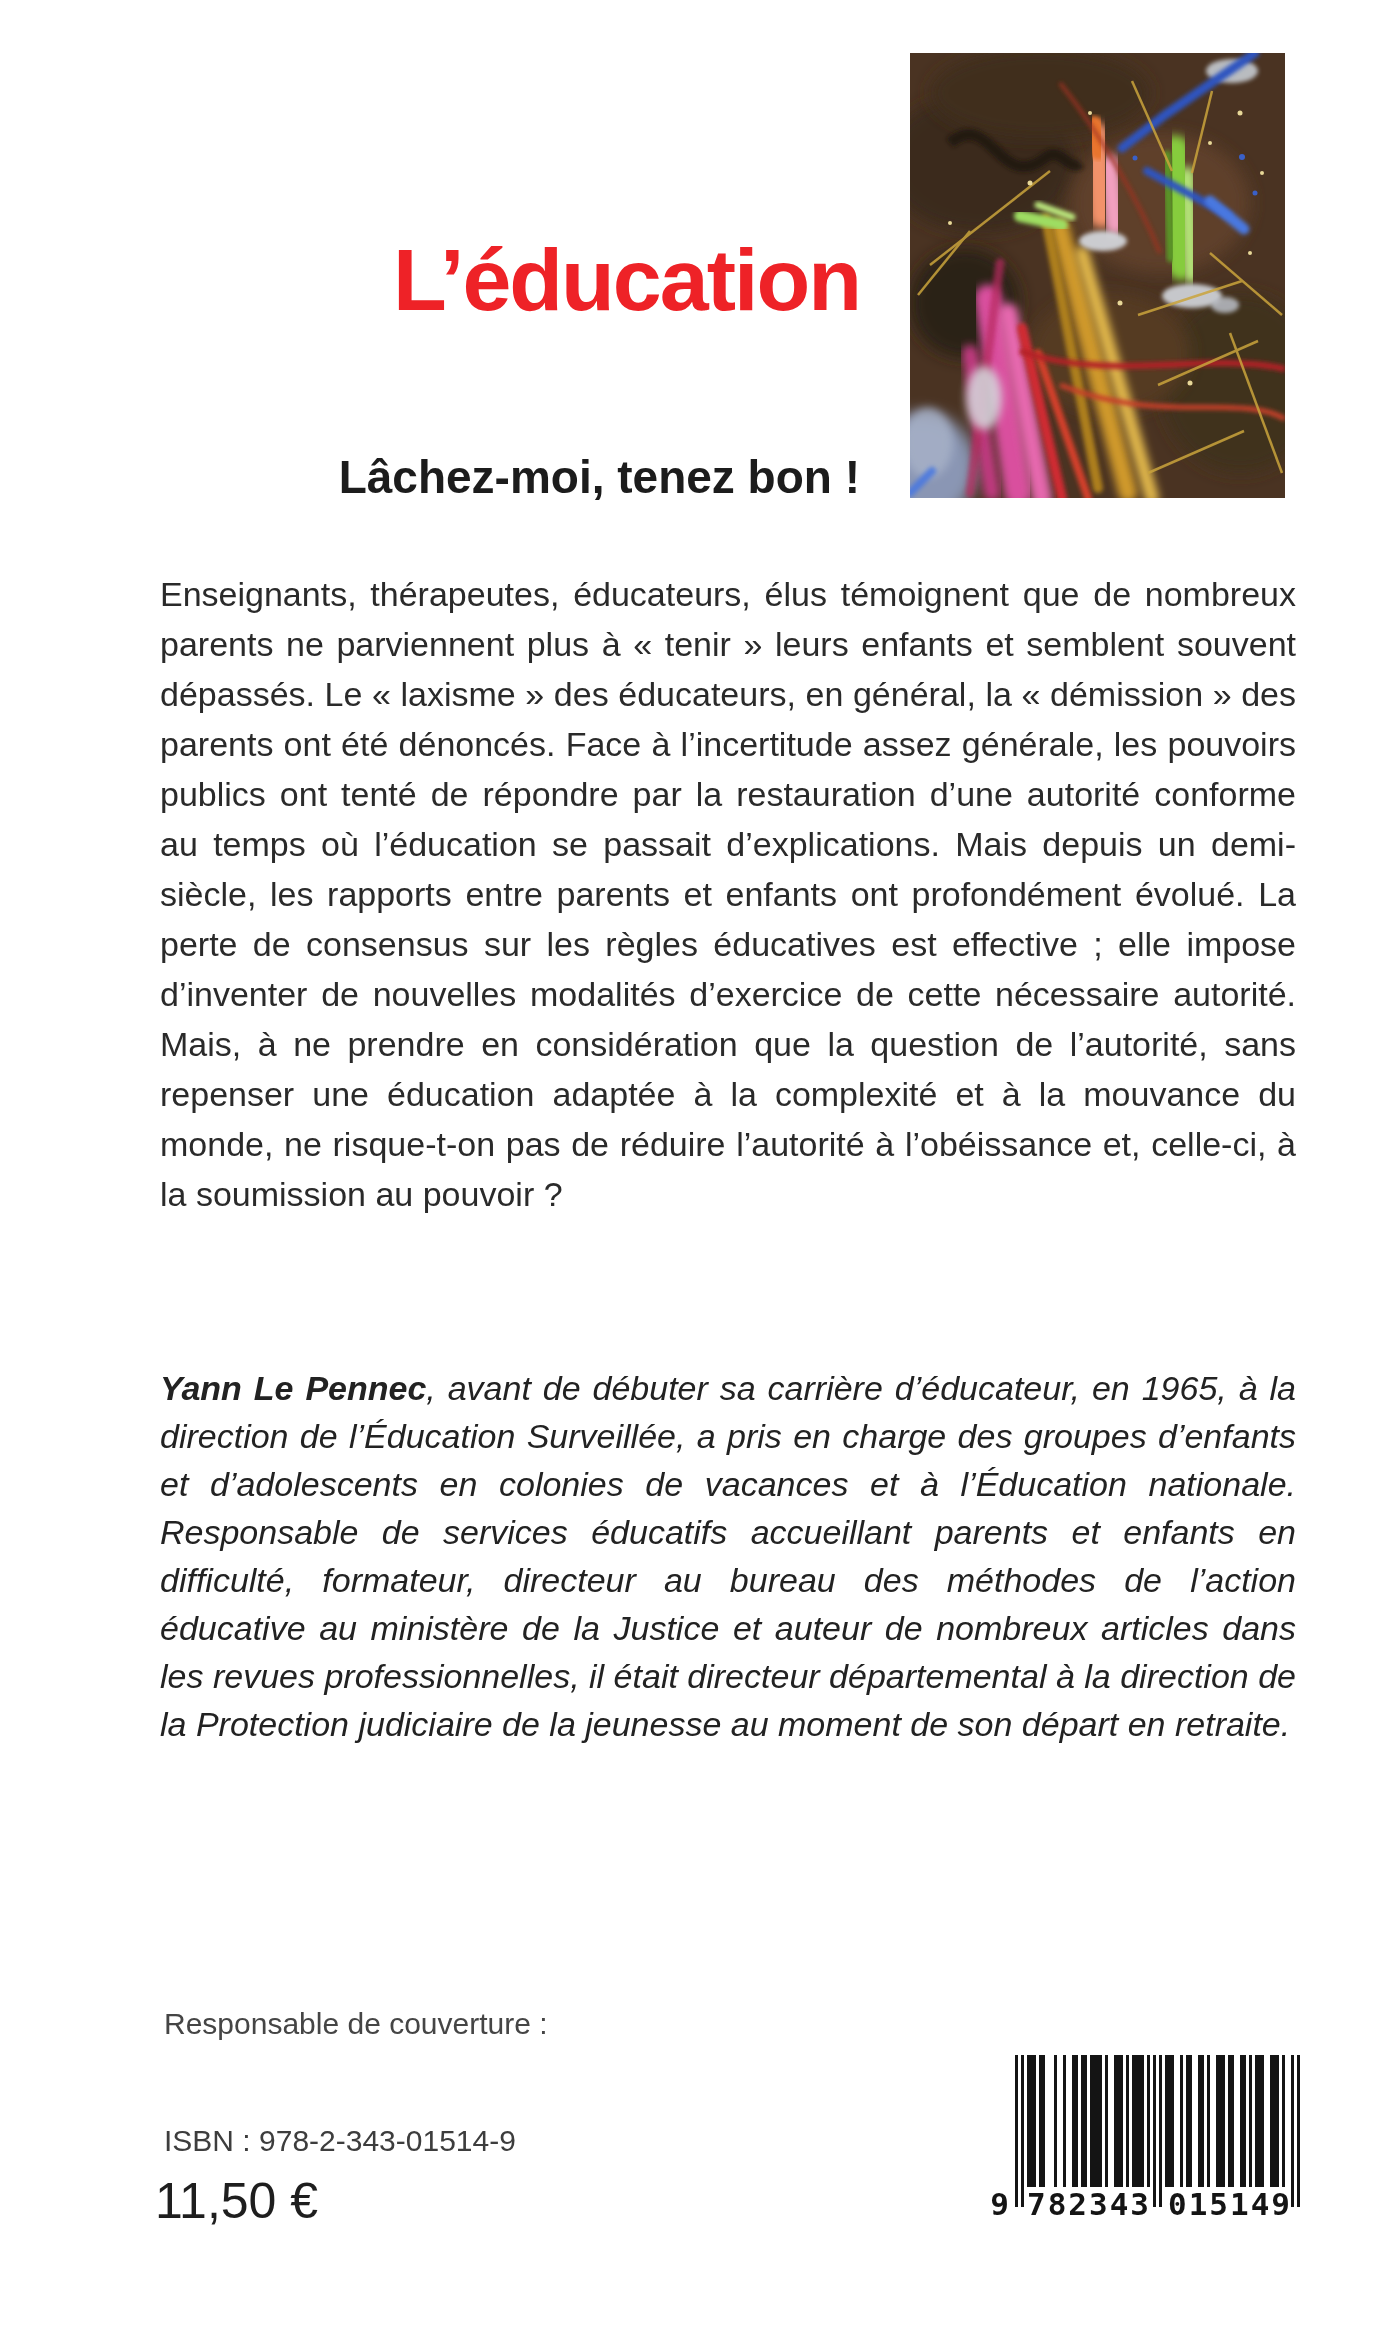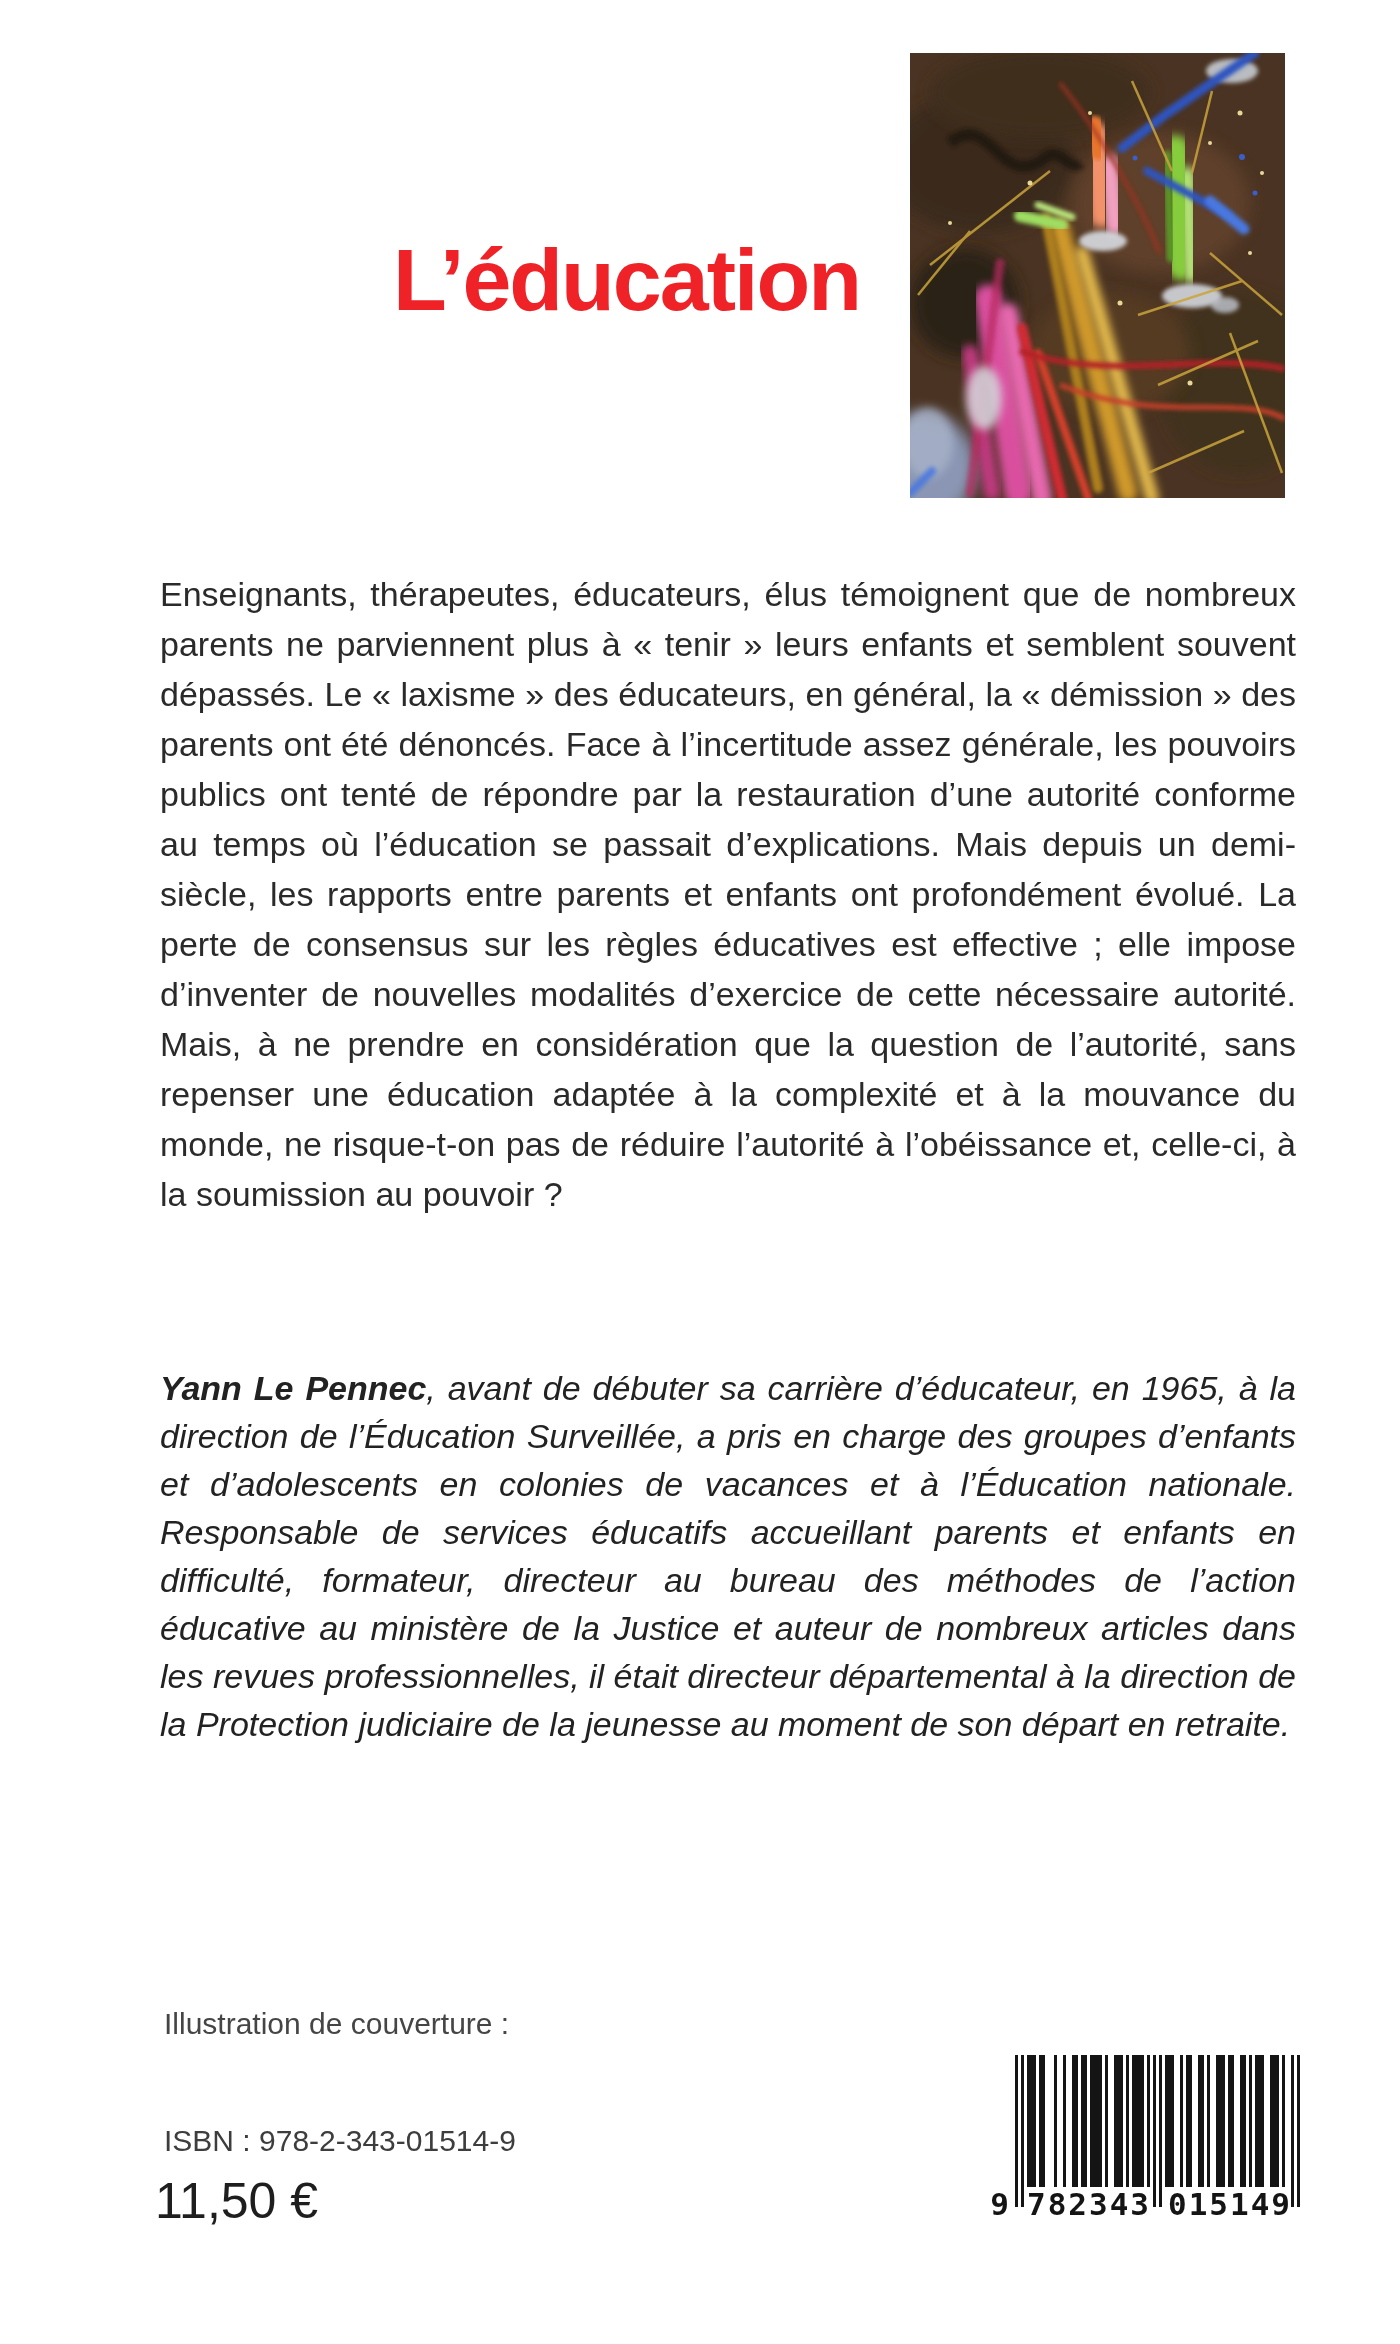--- a/index.html
+++ b/index.html
@@ -175,27 +175,28 @@
         <circle cx="332" cy="104" r="3"></circle>
           <circle cx="345" cy="140" r="2.5"></circle>
           <circle cx="225" cy="105" r="2.5"></circle>
       </g>
     </svg>
   </div>
 
   <h1 class="title-block" style="margin:0;">
     <span class="title-line">L’éducation</span>
   </h1>
+  <h2 class="subtitle" style="margin:0;">Lâchez-moi, tenez bon !</h2>
 
   <p class="synopsis">Enseignants, thérapeutes, éducateurs, élus témoignent que de nombreux parents ne parviennent plus à « tenir » leurs enfants et semblent souvent dépassés. Le « laxisme » des éducateurs, en général, la « démission » des parents ont été dénoncés. Face à l’incertitude assez générale, les pouvoirs publics ont tenté de répondre par la restauration d’une autorité conforme au temps où l’éducation se passait d’explications. Mais depuis un demi-siècle, les rapports entre parents et enfants ont profondément évolué. La perte de consensus sur les règles éducatives est effective ; elle impose d’inventer de nouvelles modalités d’exercice de cette nécessaire autorité. Mais, à ne prendre en considération que la question de l’autorité, sans repenser une éducation adaptée à la complexité et à la mouvance du monde, ne risque-t-on pas de réduire l’autorité à l’obéissance et, celle-ci, à la soumission au pouvoir ?</p>
 
   <p class="bio"><span class="author">Yann Le Pennec</span><span>, avant de débuter sa carrière d’éducateur, en 1965, à la direction de l’Éducation Surveillée, a pris en charge des groupes d’enfants et d’adolescents en colonies de vacances et à l’Éducation nationale. Responsable de services éducatifs accueillant parents et enfants en difficulté, formateur, directeur au bureau des méthodes de l’action éducative au ministère de la Justice et auteur de nombreux articles dans les revues professionnelles, il était directeur départemental à la direction de la Protection judiciaire de la jeunesse au moment de son départ en retraite.</span></p>
 
   <div class="credit">
-    <div>Illustration de couverture :</div>
+    <div>Responsable de couverture :</div>
   </div>
   <div class="isbn">ISBN : 978-2-343-01514-9</div>
   <div class="price">11,50 €</div>
 
   <div class="barcode">
     <div id="barcode-bars">
         <div class="mod b tall"></div>
         <div class="mod tall"></div>
         <div class="mod b tall"></div>
         <div class="mod"></div>

